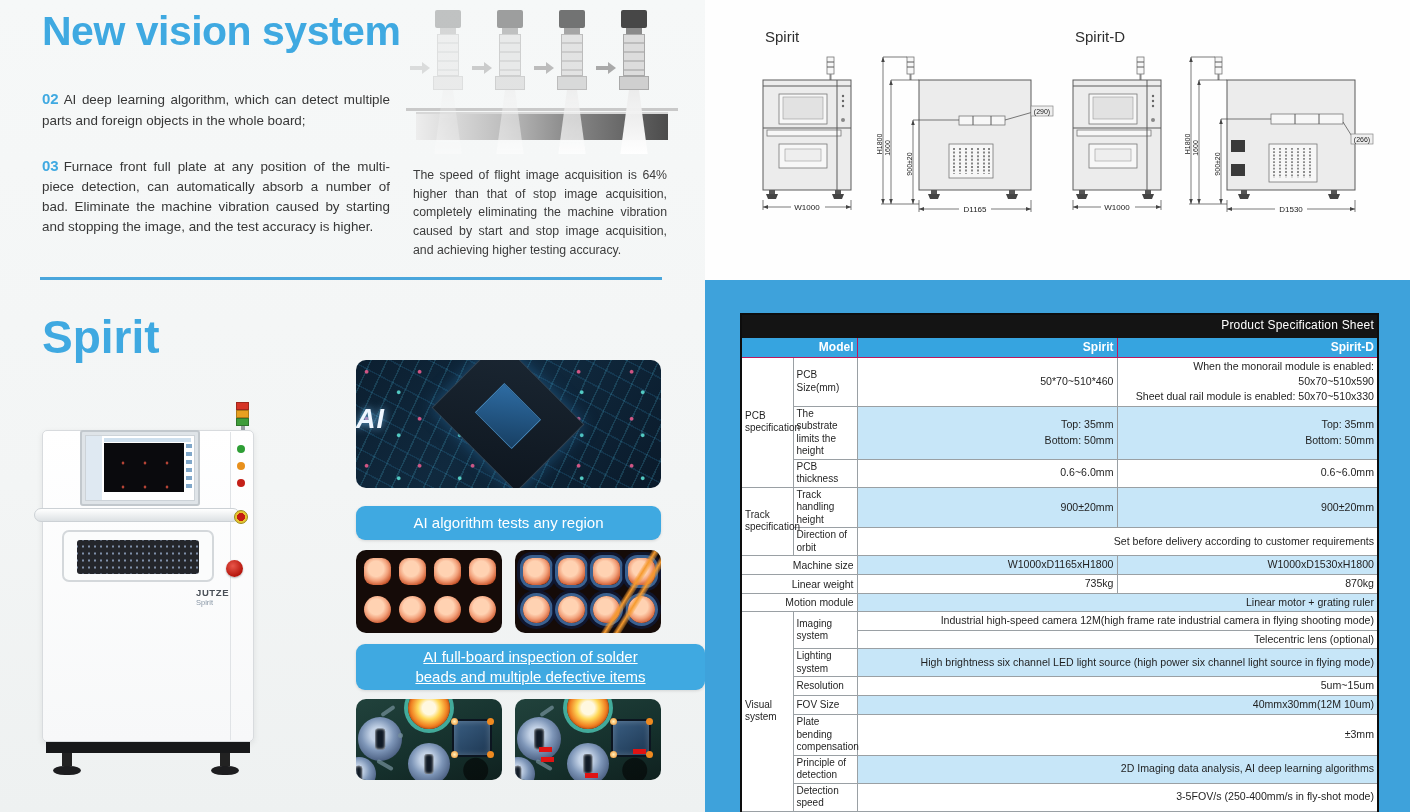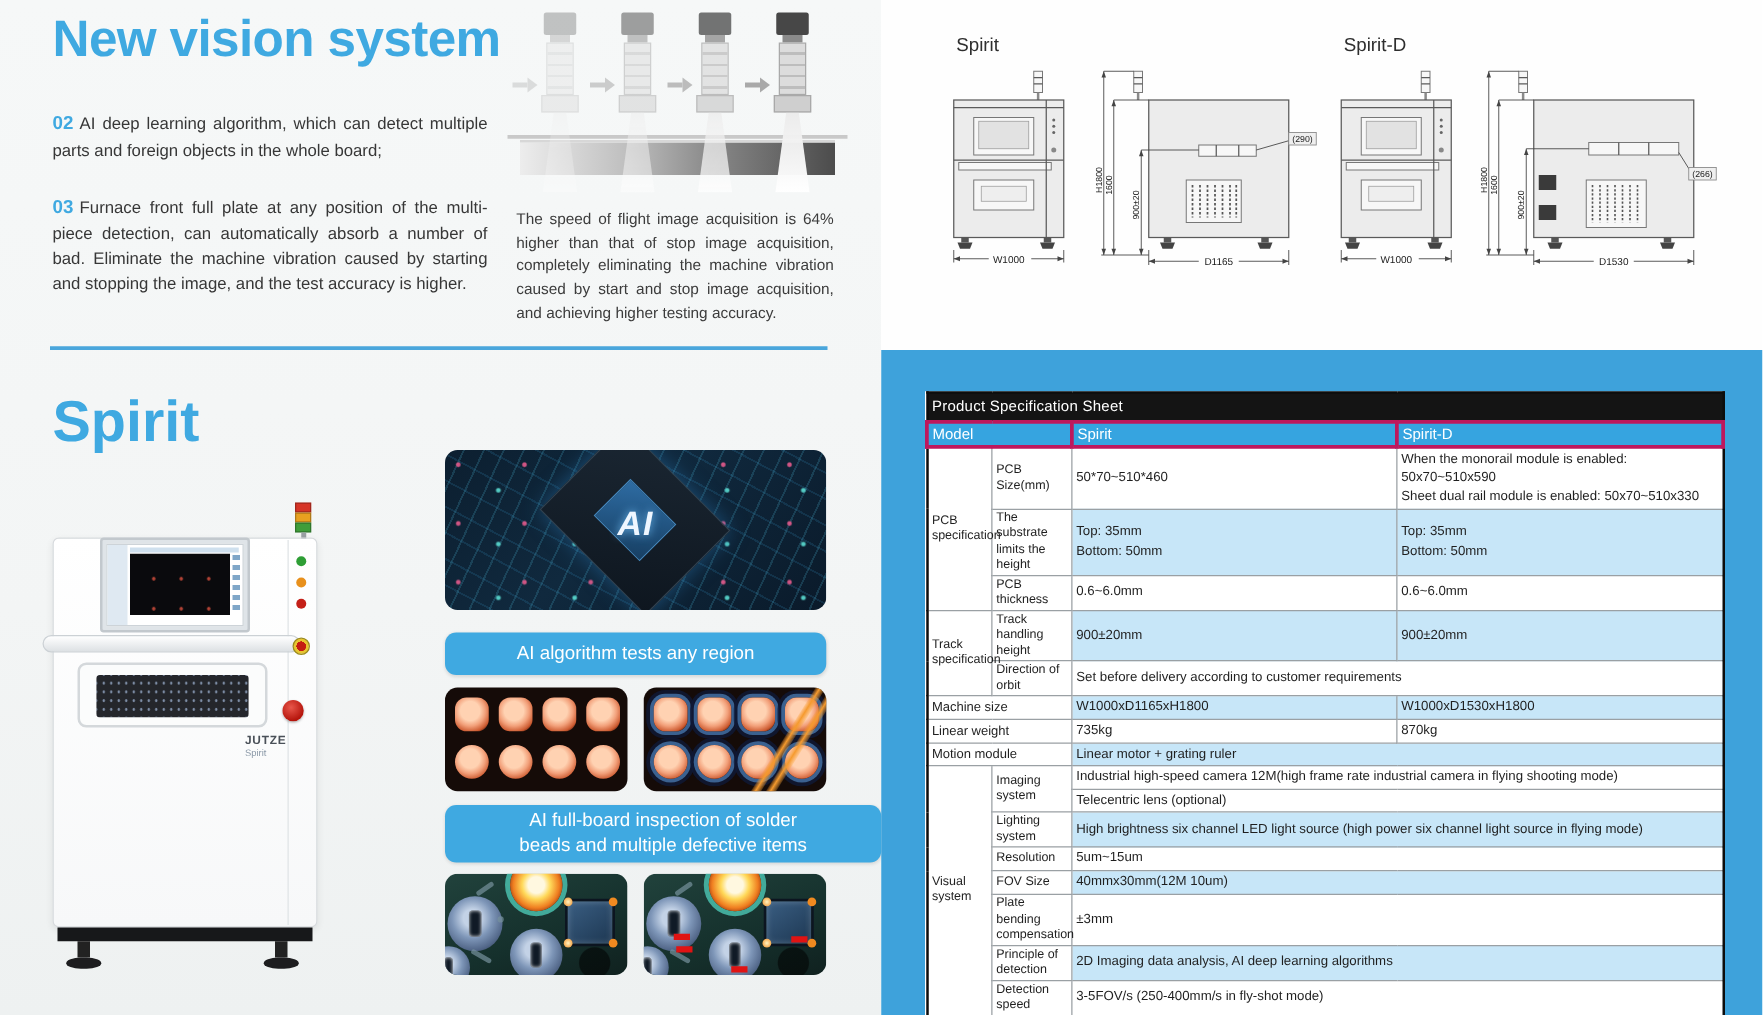--- a/index.html
+++ b/index.html
@@ -67,24 +67,24 @@
   .rounded-img{border-radius:10px;overflow:hidden;}
   #chip-img{left:356px;top:360px;width:305px;height:128px;background:
     radial-gradient(circle at 20% 25%,rgba(230,90,140,.9) 1.3px,transparent 2.4px),
     radial-gradient(circle at 70% 75%,rgba(90,220,210,.9) 1.3px,transparent 2.4px),
     repeating-linear-gradient(115deg,transparent 0 13px,rgba(70,170,200,.22) 13px 14.5px),
     repeating-linear-gradient(28deg,transparent 0 17px,rgba(45,130,175,.20) 17px 18.5px),
     linear-gradient(135deg,#0c1f30 0%,#10293e 45%,#0a1a2a 100%);
     background-size:53px 47px,61px 43px,auto,auto,auto;}
   .chip-outer{position:absolute;left:92px;top:-4px;width:120px;height:120px;transform:rotate(45deg) scale(1,.8);background:linear-gradient(135deg,#1b2733,#0e161f);border:1px solid #33424f;box-shadow:0 0 18px rgba(40,120,180,.5);}
   .chip-inner{position:absolute;left:33px;top:33px;width:52px;height:52px;background:linear-gradient(135deg,#2e6ca3,#173f63);border:1px solid #4487bd;}
-  .chip-label{position:absolute;left:0;top:44px;width:305px;text-align:center;font-size:27px;font-style:italic;font-weight:700;color:#eef6ff;text-shadow:0 0 8px rgba(120,200,255,.9);letter-spacing:1px;}
+  .chip-label{position:absolute;left:0;top:44px;width:305px;font-size:27px;font-style:italic;font-weight:700;color:#eef6ff;text-shadow:0 0 8px rgba(120,200,255,.9);letter-spacing:1px;}
   .banner{background:var(--accent);border-radius:9px;color:#fff;display:flex;flex-direction:column;align-items:center;justify-content:center;text-align:center;font-size:15px;line-height:1.35;box-shadow:0 1px 3px rgba(0,0,0,.12);}
   #banner1{left:356px;top:506px;width:305px;height:34px;}
-  #banner2{left:356px;top:644px;width:349px;height:46px;}
+  #banner2{left:356px;top:644px;width:349px;height:46px;text-decoration:underline;}
   .solder{position:absolute;top:550px;width:146px;height:83px;background:#150b08;}
   #solder1{left:356px;}
   #solder2{left:515px;}
   .bead{position:absolute;width:27px;height:27px;background:radial-gradient(circle at 45% 40%,#ffd2b2 0 35%,#f2a07a 55%,#cd5c32 76%,#4c1608 90%,#2a0c05 100%);}
   .bead.sq{border-radius:34%;}
   .bead.rd{border-radius:50%;}
   .blue .bead{box-shadow:0 0 0 3px rgba(95,160,225,.55),0 0 0 6px rgba(15,25,55,.8);}
   .stripe{position:absolute;width:7px;height:150px;background:linear-gradient(90deg,rgba(255,150,40,.2),#f59a2e 45%,rgba(255,170,60,.25));transform:rotate(32deg);top:-30px;}
   .pcb{position:absolute;top:699px;width:146px;height:81px;background:
     radial-gradient(circle at 82% 88%,rgba(0,0,0,.55) 0 12px,transparent 13px),
@@ -108,23 +108,23 @@
   .dline{stroke:#5a5a5a;stroke-width:1;fill:none;}
   .dfill{fill:#ececec;stroke:#5a5a5a;stroke-width:1;}
   .dfill2{fill:#f7f7f7;stroke:#777;stroke-width:.8;}
   .dim{stroke:#444;stroke-width:.7;fill:none;}
   .dimtxt{fill:#1a1a1a;font-size:8px;}
   .dimtxt-sm{fill:#1a1a1a;font-size:7px;}
 
   
   #right-bottom{left:705px;top:280px;width:705px;height:532px;background:var(--panel);}
   #spec-table{position:absolute;left:35px;top:33px;width:637px;border-collapse:collapse;table-layout:fixed;background:#fff;font-size:10.6px;color:#1f1f1f;}
-  #spec-table td{border:1px solid var(--tbl-border);text-align:left;vertical-align:middle;padding:1px 3px;line-height:1.25;}
+  #spec-table td{border:1px solid var(--tbl-border);text-align:right;vertical-align:middle;padding:1px 3px;line-height:1.25;}
   #spec-table .tbl-title{background:#141414;color:#fff;font-size:12px;border:1px solid #141414;height:23px;letter-spacing:.2px;}
-  #spec-table .hdr{background:var(--hdr);color:#fff;font-weight:400;font-size:12px;border:3px solid #be185d;height:20px;}
+  #spec-table .hdr{background:var(--hdr);color:#fff;font-weight:700;font-size:12px;border:1px solid #be185d;height:20px;}
   #spec-table .grp{font-size:10px;text-align:left;background:#fff;}
   #spec-table .sub{font-size:10px;text-align:left;background:#fff;}
   #spec-table .lbl{font-size:10.4px;background:#fff;}
   #spec-table .lb{background:var(--rowlb);}
   #spec-table tr.h40{height:40px;} #spec-table tr.h36{height:36px;}
   #spec-table tr.h18{height:18px;} #spec-table tr.h19{height:19px;}
   #spec-table tr.h20{height:20px;} #spec-table tr.h23{height:23px;}
   #spec-table{border:2px solid #0d0d0d;}
   .two-line div{line-height:1.45;}
 </style>

